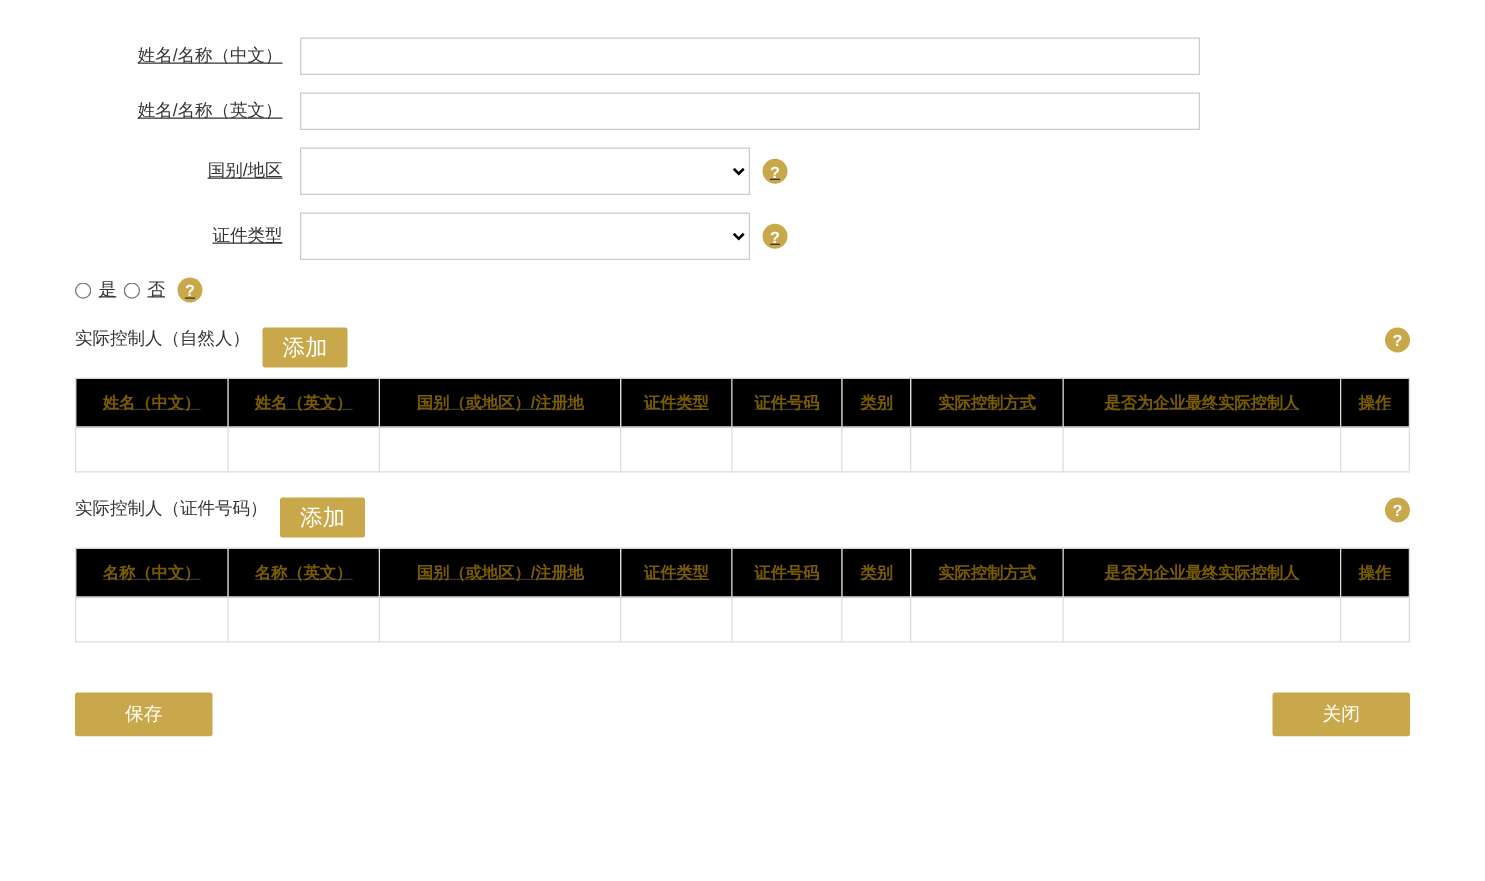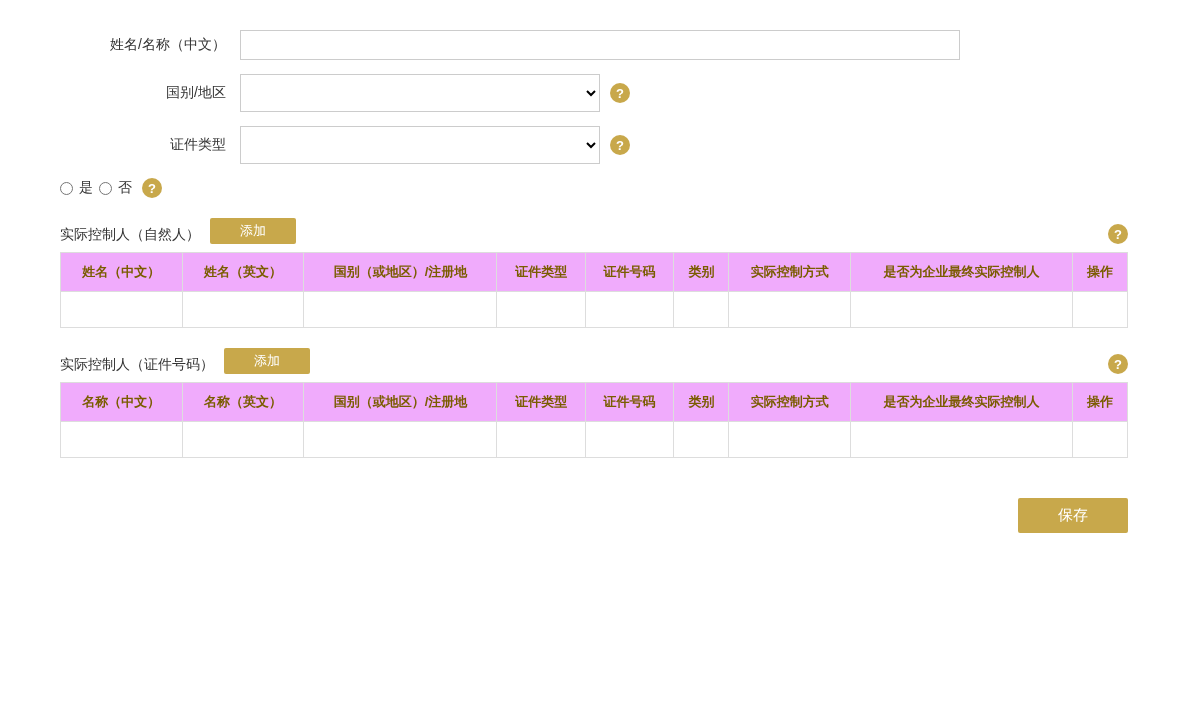--- a/index.html
+++ b/index.html
@@ -18,20 +18,21 @@
     }
 
     .form-section {
       margin-bottom: 20px;
     }
 
     .form-row {
       display: flex;
       align-items: center;
       margin-bottom: 14px;
+      text-decoration: underline;
     }
 
     .form-label {
       width: 180px;
       text-align: right;
       padding-right: 14px;
       color: #333;
       font-size: 14px;
       flex-shrink: 0;
     }
@@ -82,55 +83,56 @@
       display: flex;
       align-items: center;
       justify-content: center;
       cursor: pointer;
       margin-left: 10px;
       flex-shrink: 0;
     }
 
     .section-header {
       display: flex;
-      align-items: flex-end;
+      align-items: flex-start;
       margin-bottom: 8px;
       margin-top: 15px;
     }
 
     .section-title {
       font-size: 14px;
       color: #333;
       font-weight: normal;
       margin-right: 10px;
     }
 
     .add-button {
       background: #c8a84b;
       color: #fff;
       border: none;
-      padding: 4px 30px;
-      font-size: 13px;
+      padding: 4px 16px;
+      font-size: 18px;
       cursor: pointer;
       border-radius: 2px;
       font-family: "Microsoft YaHei", sans-serif;
     }
 
     .section-help {
       margin-left: auto;
     }
 
     table {
       width: 100%;
       border-collapse: collapse;
       margin-bottom: 20px;
     }
 
     thead tr {
-      background: #f0abfc;
+      background: #000000;
+      text-decoration: underline;
     }
 
     thead th {
       padding: 10px 8px;
       text-align: center;
       font-weight: bold;
       color: #7a5c00;
       font-size: 13px;
       border: 1px solid #ddd;
       line-height: 1.4;
@@ -142,21 +144,21 @@
 
     tbody td {
       padding: 8px;
       border: 1px solid #ddd;
       text-align: center;
       font-size: 13px;
     }
 
     .bottom-buttons {
       display: flex;
-      justify-content: flex-end;
+      justify-content: space-between;
       gap: 20px;
       margin-top: 40px;
       padding-bottom: 20px;
     }
 
     .btn-save, .btn-close {
       background: #c8a84b;
       color: #fff;
       border: none;
       padding: 8px 40px;
@@ -178,20 +180,24 @@
 </head>
 <body>
 
 <div class="form-section">
 
   <div class="form-row">
     <div class="form-label">姓名/名称（中文）</div>
     <input class="form-input" type="text" value="" style="">
   </div>
 
+  <div class="form-row">
+    <div class="form-label">姓名/名称（英文）</div>
+    <input class="form-input" type="text" value="" style="">
+  </div>
 
   <div class="form-row">
     <div class="form-label">国别/地区</div>
     <div class="row-with-help">
       <select class="form-select">
         <option value="">请选择</option>
       </select>
       <div class="help-icon">?</div>
     </div>
   </div>
@@ -289,13 +295,14 @@
         <td style="height: 36px;"></td>
         <td style="height: 36px;"></td>
         <td style="height: 36px;"></td>
         <td style="height: 36px;"></td>
       </tr>
   </tbody>
 </table>
 
 <div class="bottom-buttons">
   <button class="btn-save">保存</button>
+  <button class="btn-close">关闭</button>
 </div>
 
 </body></html>

